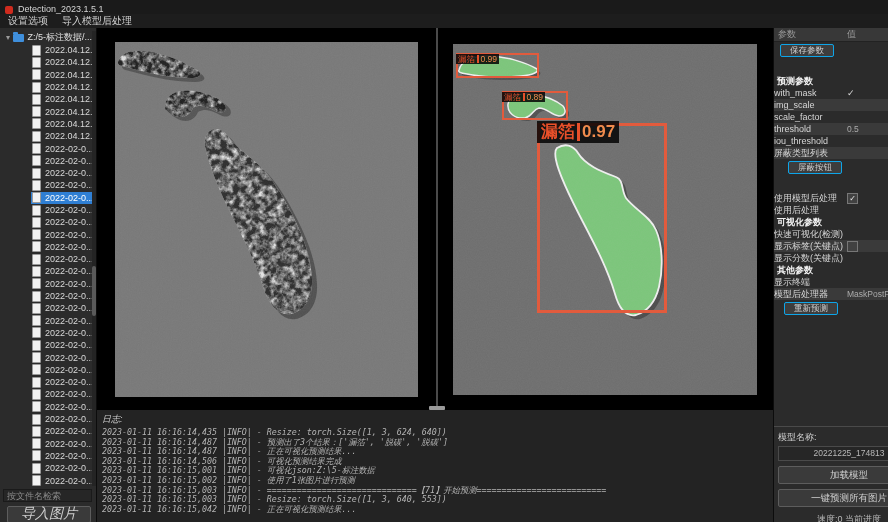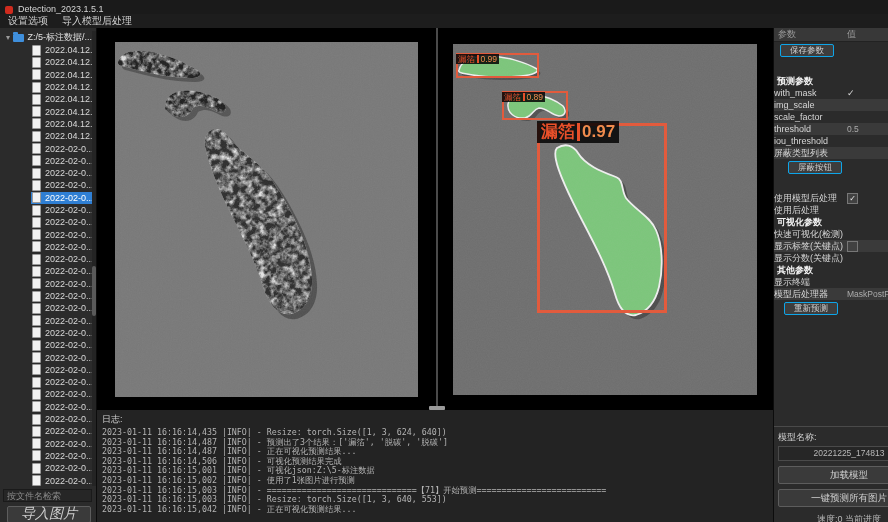--- a/index.html
+++ b/index.html
@@ -46,21 +46,21 @@
   .det-box{position:absolute;border:2px solid #e25b3d;box-sizing:border-box;}
   .det-box.large{border-width:3px;}
   .det-label{position:absolute;background:rgba(3,3,3,.85);color:#e8502a;font-size:8.5px;
              line-height:10px;padding:0 2px;white-space:nowrap;display:flex;align-items:center;}
   .det-label .det-sep{display:inline-block;width:1.5px;height:8px;background:#e8502a;margin:0 2px;}
   .det-label .det-score{color:#f08b4d;}
   .det-label.large{font-size:17px;line-height:22px;font-weight:bold;padding:0 4px;}
   .det-label.large .det-sep{width:3px;height:18px;}
   
   .log-panel{position:absolute;left:0;top:382px;width:676px;height:112px;background:#232323;
-             padding:3px 0 0 5px;box-sizing:border-box;overflow:hidden;}
+             padding:3px 0 0 5px;box-sizing:border-box;overflow:hidden;font-style:italic;}
   .log-title{color:#cfcfcf;font-size:9px;margin-bottom:2px;}
   .log-line{color:#b4b4b4;font-family:"DejaVu Sans Mono",monospace;font-size:8.3px;line-height:9.6px;white-space:nowrap;}
   
   .right-panel{position:absolute;left:773px;top:28px;width:150px;height:494px;background:#2b2b2b;
                border-left:1px solid #0c0c0c;box-sizing:border-box;overflow:hidden;}
   .p-header{display:flex;height:13px;background:#383838;border-bottom:1px solid #222;align-items:center;}
   .p-header .h1{flex:1;color:#9f9f9f;font-size:9px;padding-left:4px;}
   .p-header .h2{width:76px;color:#9f9f9f;font-size:9px;}
   .p-btn{width:52px;height:11px;margin:2px 0 18px 6px;background:#3d3d3d;border:1px solid #0ea5e9;
          border-radius:2px;color:#cfcfcf;font-size:8.5px;line-height:11px;text-align:center;}

